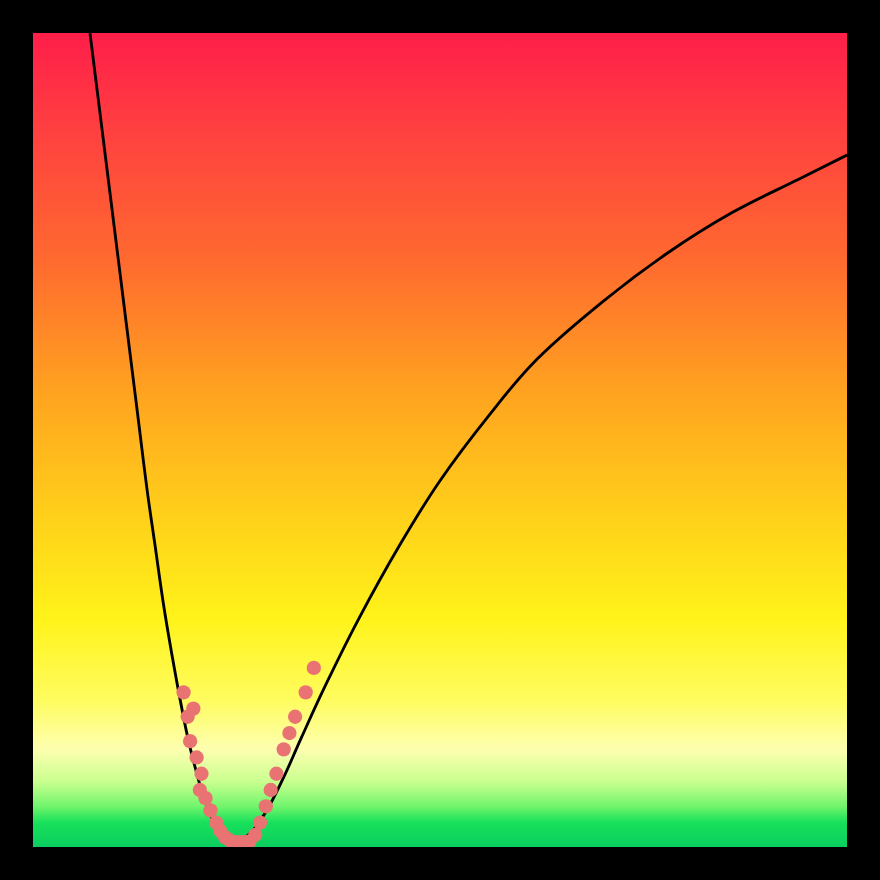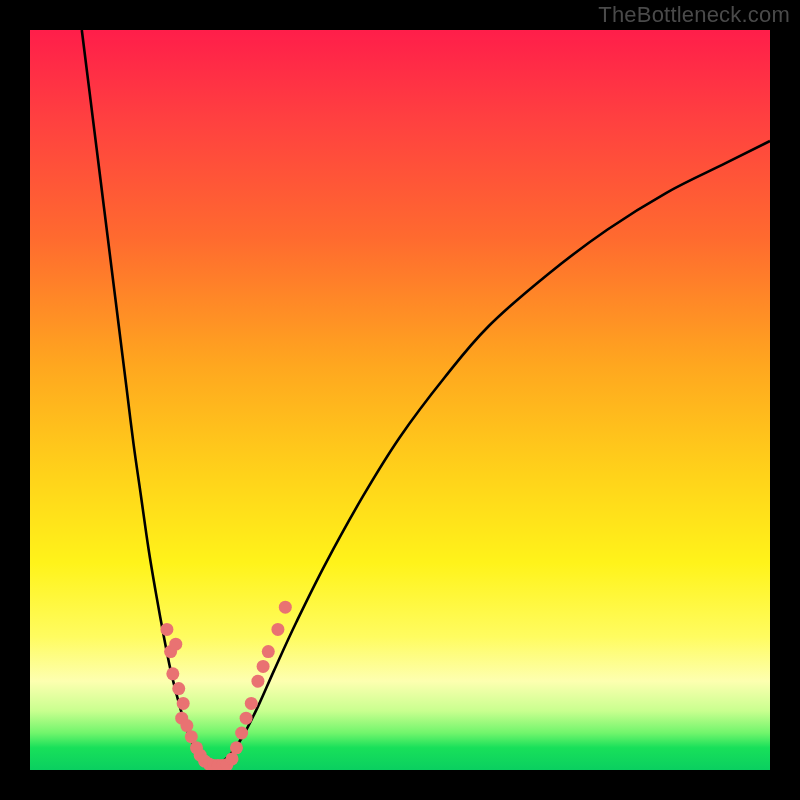--- a/index.html
+++ b/index.html
@@ -92,14 +92,13 @@
           <circle cx="216.08" cy="688.20" r="6.5" fill="#e97272"></circle>
           <circle cx="221.26" cy="673.40" r="6.5" fill="#e97272"></circle>
           <circle cx="227.92" cy="651.20" r="6.5" fill="#e97272"></circle>
           <circle cx="233.10" cy="636.40" r="6.5" fill="#e97272"></circle>
           <circle cx="238.28" cy="621.60" r="6.5" fill="#e97272"></circle>
           <circle cx="247.90" cy="599.40" r="6.5" fill="#e97272"></circle>
           <circle cx="255.30" cy="577.20" r="6.5" fill="#e97272"></circle>
         </g>
     </svg>
   </div>
-  <div class="watermark">TheBottleneck.com</div>
 </div>
 
 </body></html>

